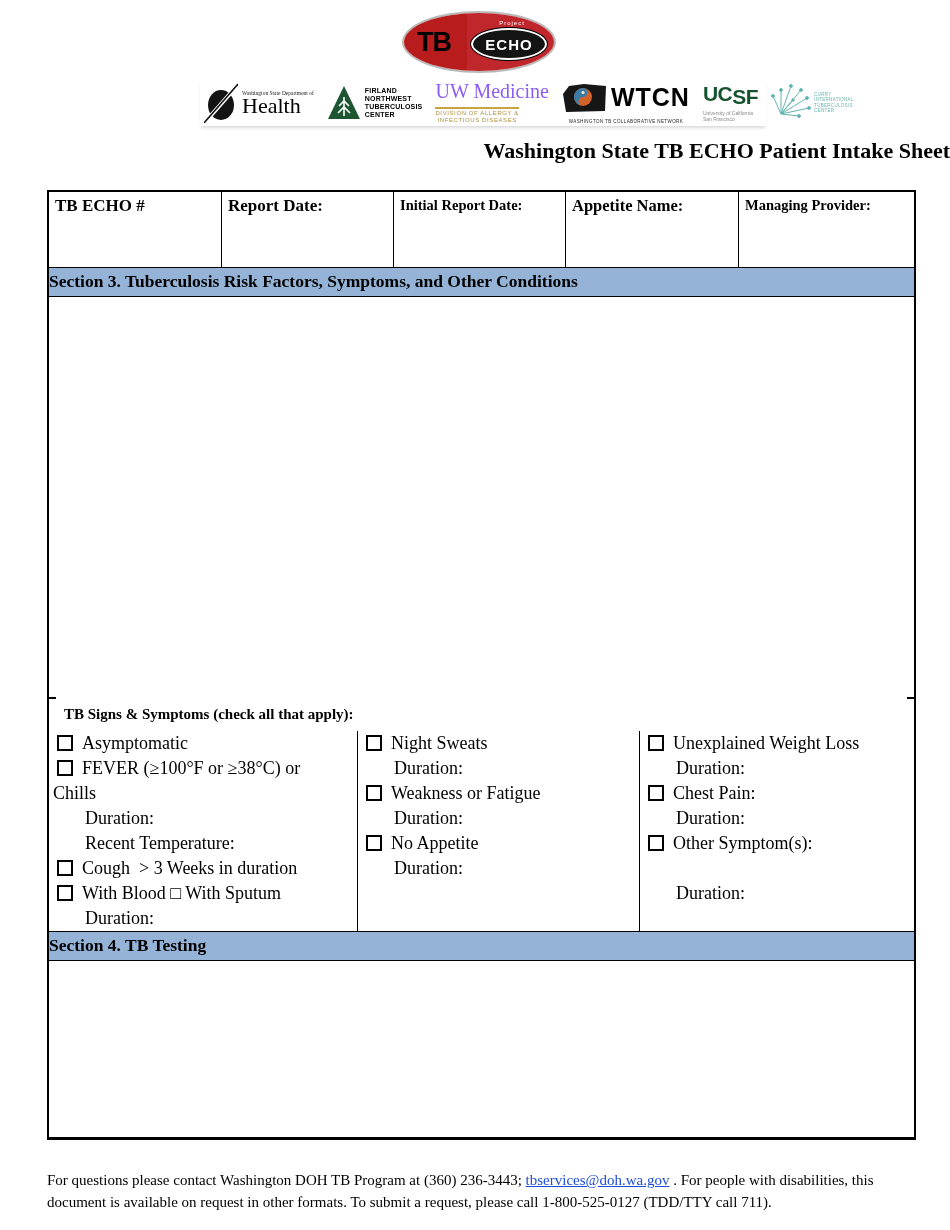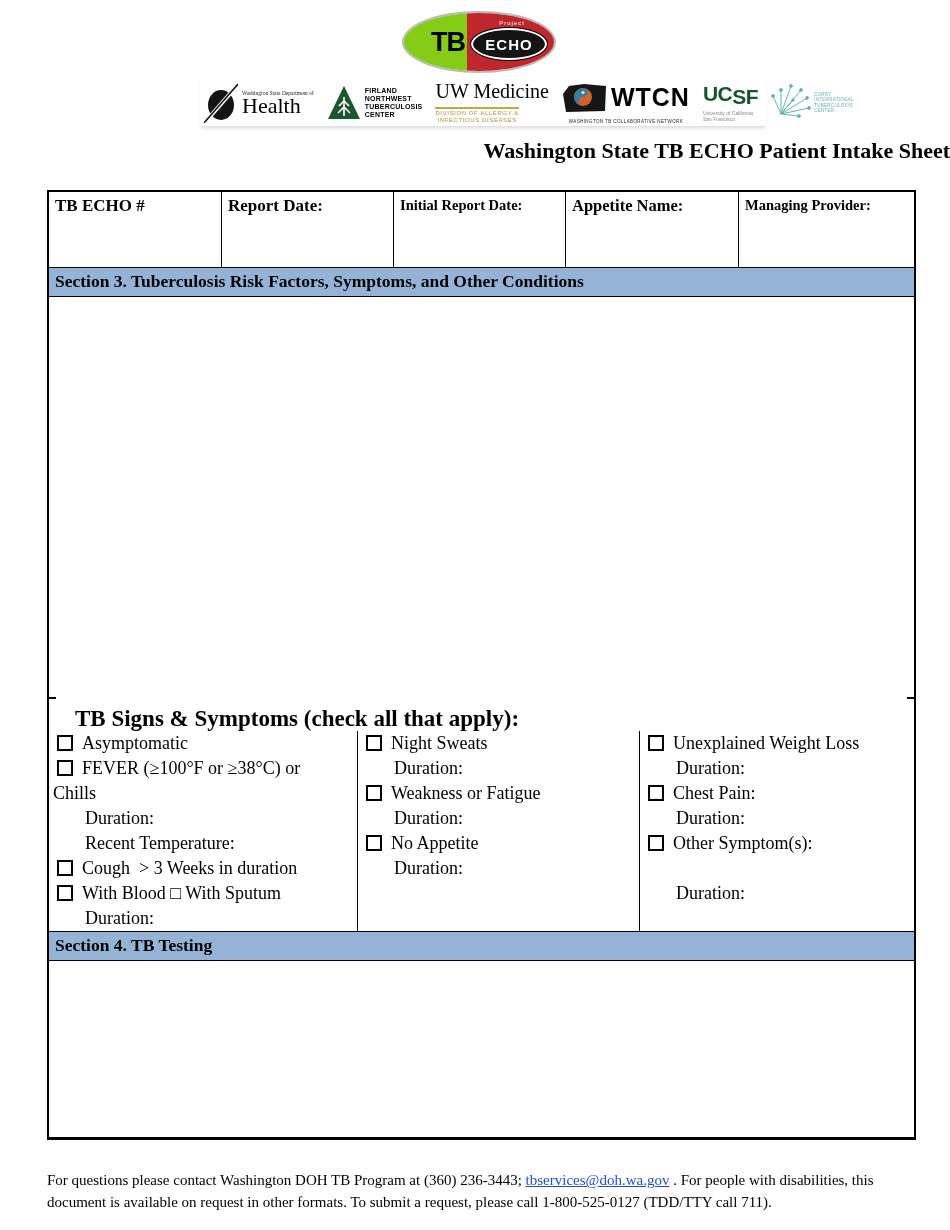--- a/index.html
+++ b/index.html
@@ -2,38 +2,38 @@
 <html><head>
 <meta charset="utf-8">
 <style>
   *{margin:0;padding:0;box-sizing:border-box}
   html,body{background:#fff}
   body{width:950px;height:1230px;position:relative;font-family:"Liberation Serif",serif;color:#000;overflow:hidden}
 
   
   .tbecho{position:absolute;left:402px;top:11px;width:154px;height:62px;border-radius:50%;
           border:2px solid #b9b9b9;overflow:hidden;display:flex;background:#fff}
-  .tbecho-left{flex:0 0 42%;background:#84cc16;display:flex;align-items:center;justify-content:flex-end;padding-right:2px}
+  .tbecho-left{flex:0 0 42%;background:#b91c1c;display:flex;align-items:center;justify-content:flex-end;padding-right:16px}
   .tbecho-left span{font-family:"Liberation Sans",sans-serif;font-weight:bold;font-size:27px;letter-spacing:-1px}
   .tbecho-right{flex:1;background:#c0272d;position:relative}
   .tbecho-project{position:absolute;top:7px;left:10px;width:70px;text-align:center;color:#fff;font-size:6px;
                   font-family:"Liberation Sans",sans-serif;letter-spacing:1px}
   .tbecho-oval{position:absolute;top:15px;left:4px;width:76px;height:32px;border-radius:50%;background:#141414;
                border:2px solid #fff;box-shadow:0 0 0 1px #000;display:flex;align-items:center;justify-content:center}
   .tbecho-oval span{color:#fff;font-family:"Liberation Sans",sans-serif;font-weight:bold;font-size:15px;letter-spacing:1px}
 
   
   .logo-strip{position:absolute;left:200px;top:79px;width:566px;height:47px;display:flex;align-items:center;
               gap:13px;box-shadow:0 3px 3px -1px rgba(0,0,0,.15);background:#fff;padding:2px 4px}
   .plogo{display:flex;align-items:center;gap:4px;white-space:nowrap}
   .doh-small{font-size:5.5px;color:#222;font-family:"Liberation Serif",serif}
   .doh-big{font-size:22px;line-height:20px;font-family:"Liberation Serif",serif}
   .firland-text div{font-family:"Liberation Sans",sans-serif;font-weight:bold;font-size:7px;line-height:8px;letter-spacing:.2px}
   .uw{display:flex;flex-direction:column;align-items:flex-start}
-  .uw-name{font-size:20px;line-height:20px;color:#000000;font-family:"Liberation Serif",serif}
+  .uw-name{font-size:20px;line-height:20px;color:#8b5cf6;font-family:"Liberation Serif",serif}
   .uw-div{border-top:2px solid #c9a53f;margin-top:2px;padding-top:1px}
   .uw-div div{font-size:6px;line-height:7px;color:#b08f3c;font-family:"Liberation Sans",sans-serif;letter-spacing:.6px;text-align:center}
   .wtcn{display:flex;flex-direction:column;align-items:center}
   .wtcn-row{display:flex;align-items:center;gap:3px}
   .wtcn-ac{font-family:"Liberation Sans",sans-serif;font-weight:bold;font-size:25px;line-height:25px;letter-spacing:1px}
   .wtcn-cap{font-size:4.5px;letter-spacing:.4px;font-family:"Liberation Sans",sans-serif;color:#222;margin-top:1px}
   .ucsf{display:flex;flex-direction:column;align-items:flex-start}
   .ucsf-word{font-family:"Liberation Sans",sans-serif;font-weight:bold;font-size:21px;line-height:19px;color:#14532d;letter-spacing:-.5px}
   .ucsf-word .sf{display:inline-block;transform:translateY(3px)}
   .ucsf-cap{font-size:5px;color:#8a8a8a;line-height:6px;font-family:"Liberation Sans",sans-serif;margin-top:3px}
@@ -54,29 +54,29 @@
   .info-cell:nth-child(4){width:173px}
   .info-cell:nth-child(5){flex:1;border-right:none}
   .info-label{font-weight:bold}
   .info-cell:nth-child(1) .info-label{font-size:17px}
   .info-cell:nth-child(2) .info-label{font-size:17px}
   .info-cell:nth-child(3) .info-label{font-size:14.5px}
   .info-cell:nth-child(4) .info-label{font-size:16.5px}
   .info-cell:nth-child(5) .info-label{font-size:14.5px}
 
   .sec-header{height:30px;background:#95B3D7;border-top:1.5px solid #000;border-bottom:1.5px solid #000;
-              font-weight:bold;font-size:17.5px;line-height:26px;padding-left:6px}
+              font-weight:bold;font-size:17.5px;line-height:26px;}
 
   .risk-blank{height:406px;position:relative}
   .tick{position:absolute;bottom:4px;width:7px;height:2.5px;background:#000}
   .tick.left{left:0}
   .tick.right{right:0}
 
   .symptoms{height:228px;display:flex;flex-direction:column}
-  .sym-heading{font-weight:bold;font-size:23px;height:28px;padding:3px 0 0 26px}
+  .sym-heading{font-weight:bold;font-size:15px;height:28px;padding:3px 0 0 15px}
   .sym-cols{flex:1;display:flex}
   .sym-col{font-size:18px;line-height:25px;padding:0 2px 0 4px}
   .sym-col.c1{width:309px;border-right:1.5px solid #000}
   .sym-col.c2{width:282px;border-right:1.5px solid #000}
   .sym-col.c3{flex:1}
   .sym-line{white-space:pre-wrap}
   .sym-line.indent{padding-left:32px}
   .sym-line.spacer{height:25px}
   .checkbox{display:inline-block;width:16px;height:16px;border:2px solid #000;background:#fff;
             margin:0 9px 0 4px;vertical-align:-2px}

